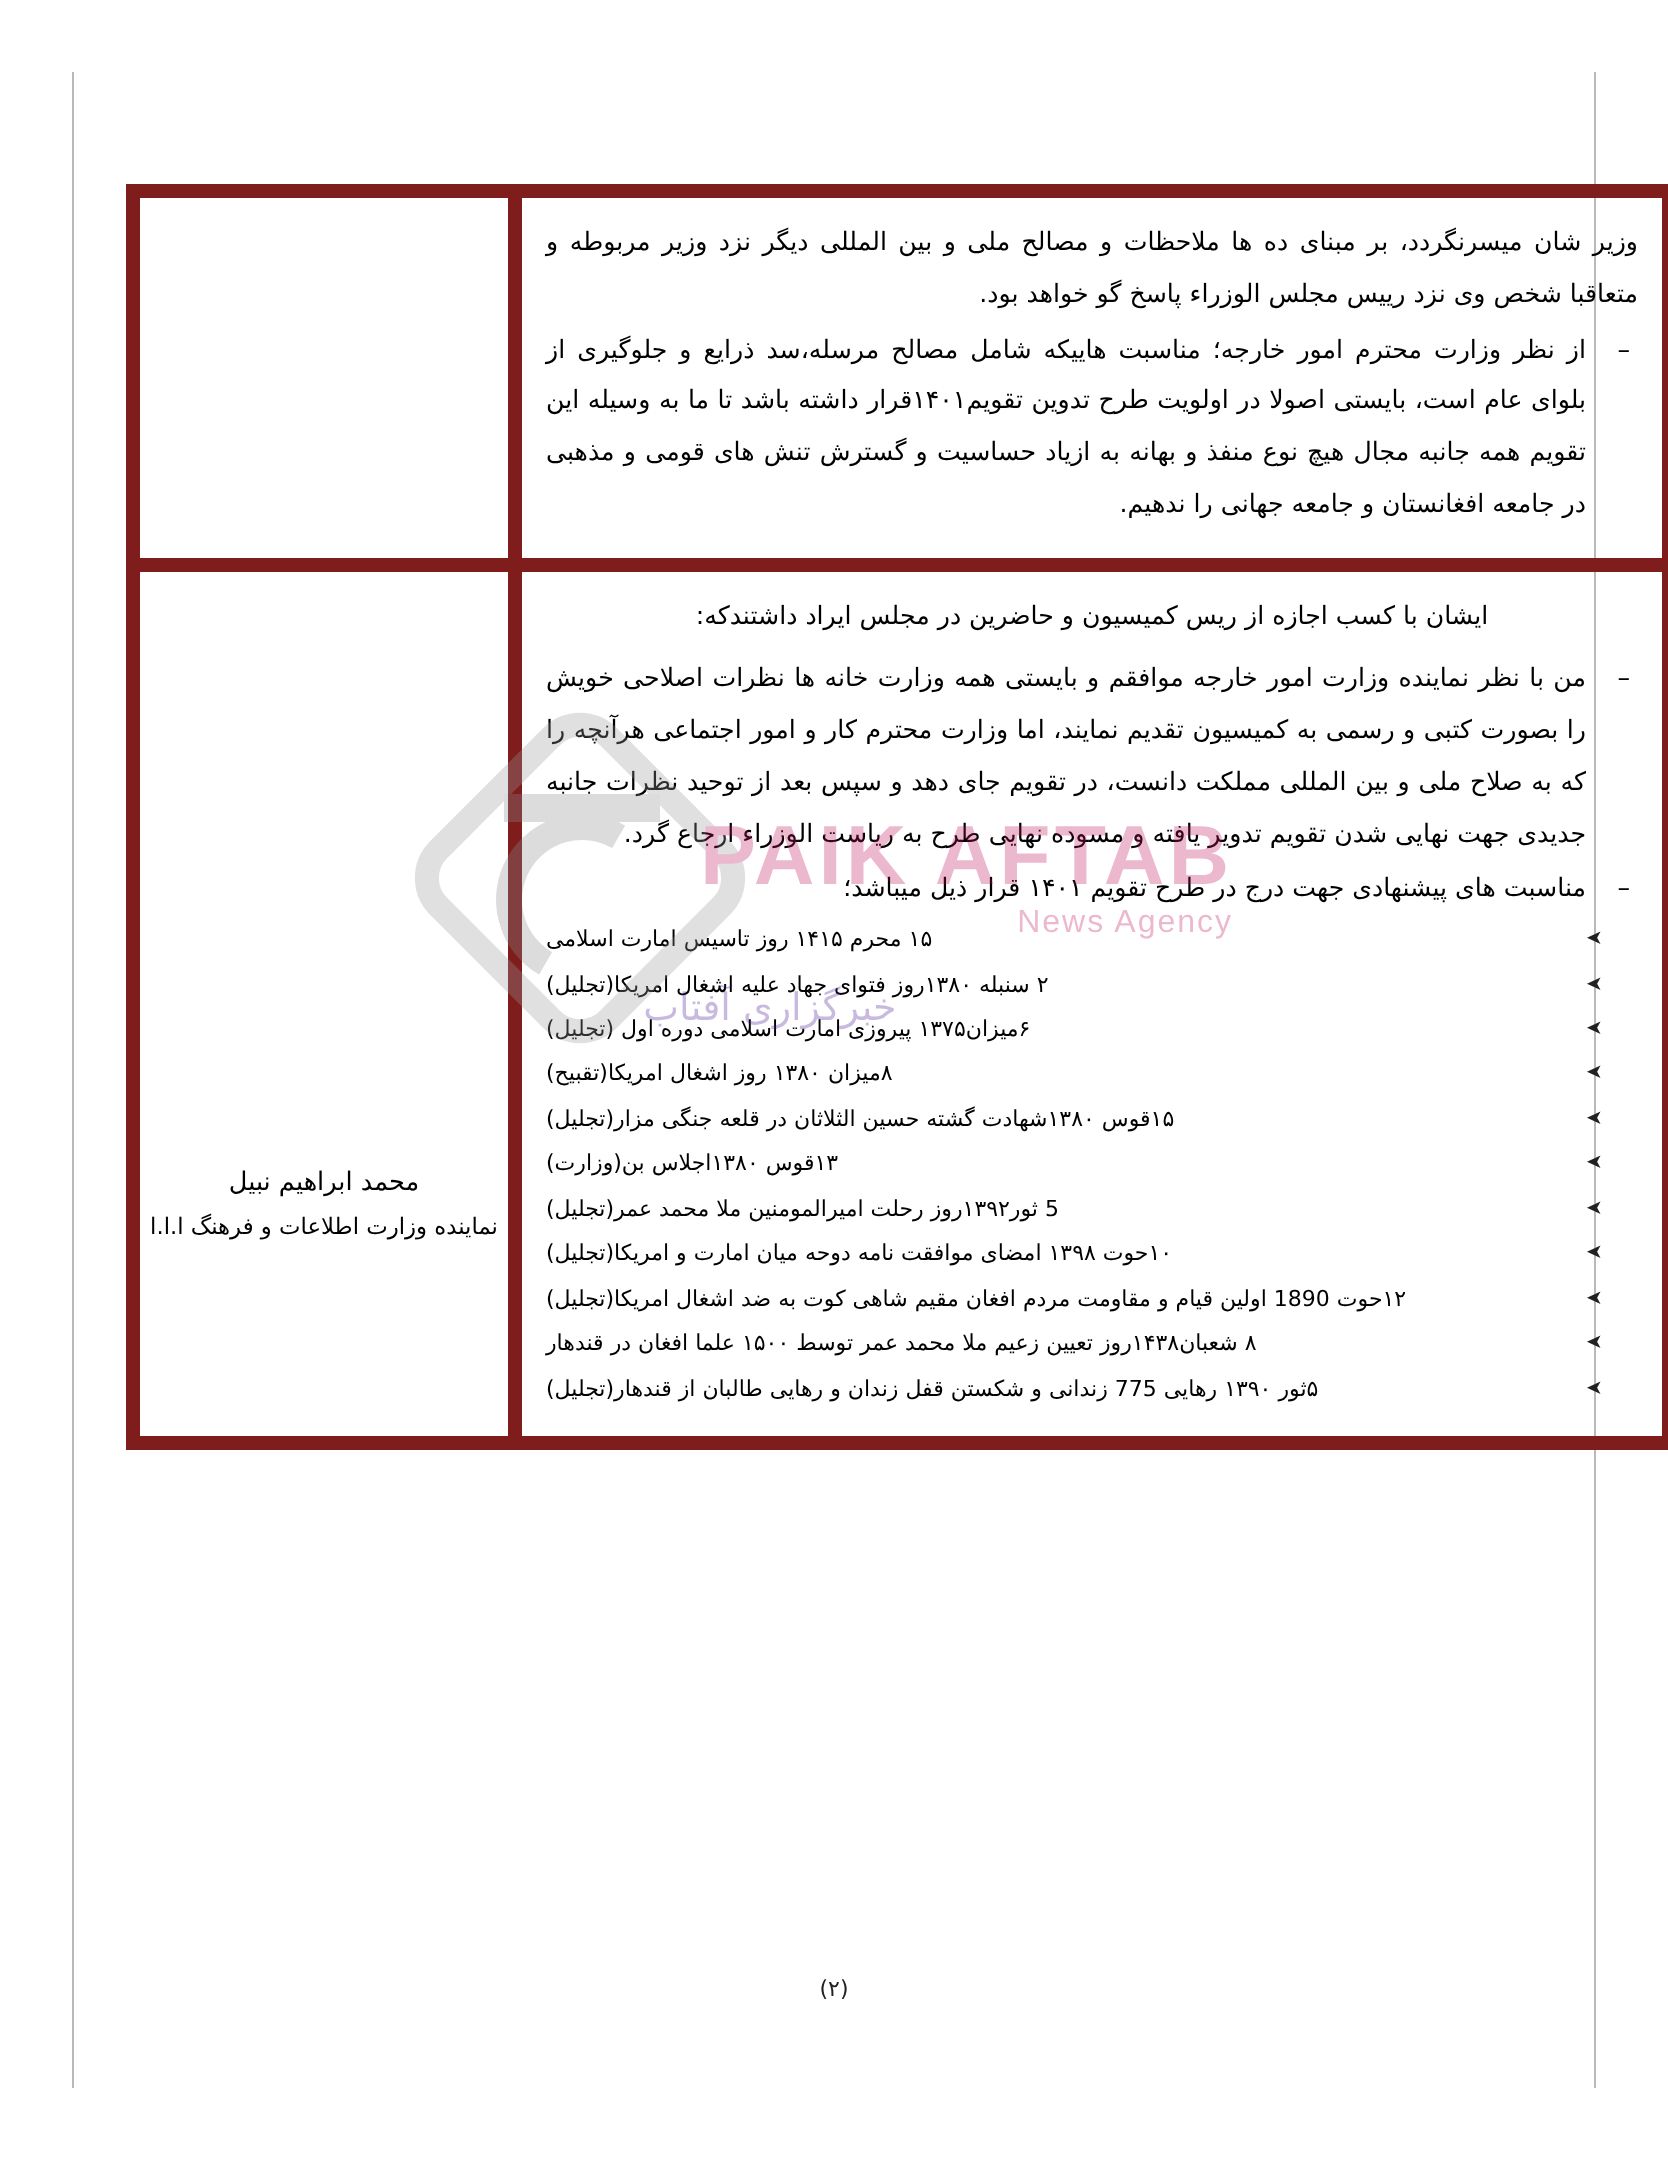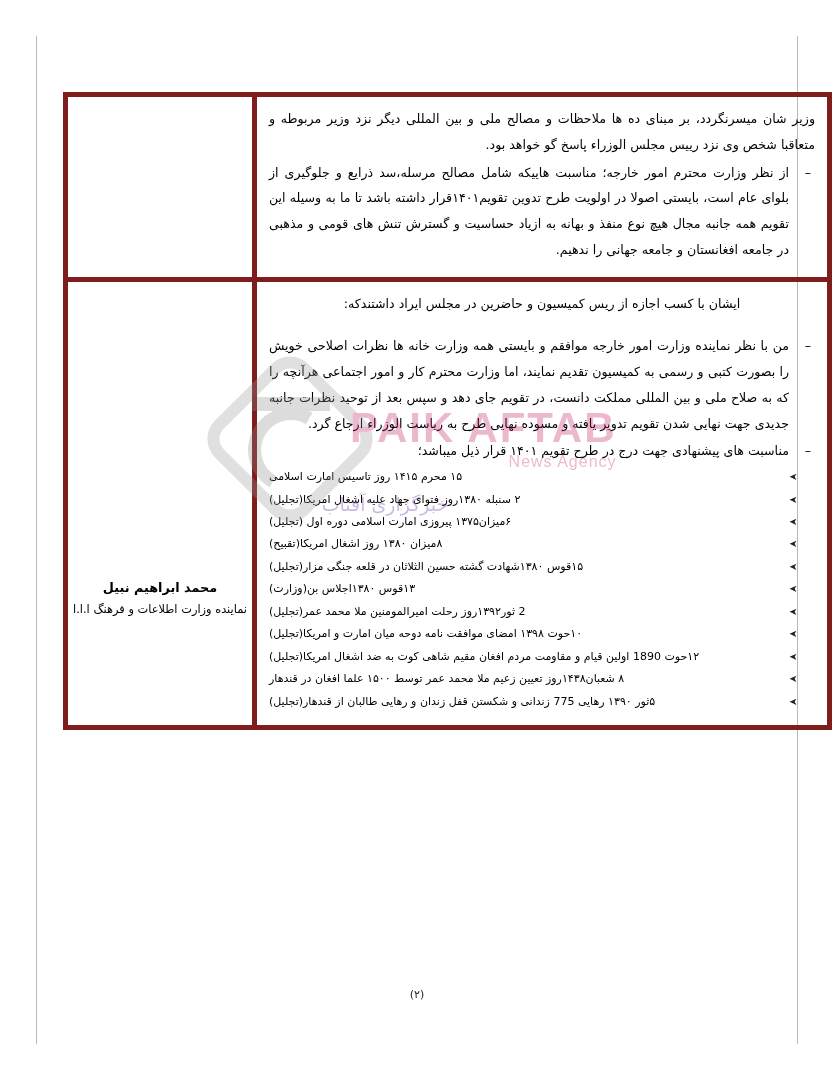--- a/index.html
+++ b/index.html
@@ -34,42 +34,42 @@
   }
   .doc-table {
     position: absolute;
     left: 63px;
     top: 92px;
     width: 706px;
     border-collapse: collapse;
     table-layout: fixed;
   }
   .doc-table td {
-    border: 5px solid #7f1d1d;
+    border: 7px solid #7f1d1d;
     vertical-align: top;
     padding: 9px 12px 12px 12px;
   }
   td.col-main { width: 546px; }
   td.col-side { width: 160px; }
 
   .para {
     font-size: 12.6px;
     line-height: 2.05;
     text-align: justify;
     text-align-last: right;
     margin: 0 0 2px 0;
   }
   .para.first-block {
     text-align: justify;
   }
   .intro {
     font-size: 12.6px;
     line-height: 2.0;
     text-align: center;
-    margin: 0 0 17px 0;
+    margin: 0 0 6px 0;
   }
   
   ul.dash-list, ul.arrow-list {
     list-style: none;
     margin: 0;
     padding: 0;
   }
   ul.dash-list > li {
     position: relative;
     padding-right: 26px;
@@ -110,21 +110,21 @@
     position: relative;
   }
   .side-inner {
     position: absolute;
     left: 0;
     right: 0;
     top: 295px;
   }
   .side-name {
     font-size: 12.8px;
-    font-weight: bold;
+    font-weight: normal;
     line-height: 1.7;
   }
   .side-role {
     font-size: 11.4px;
     line-height: 1.8;
   }
   .page-number {
     position: absolute;
     left: 0;
     right: 0;
@@ -237,21 +237,21 @@
           <li>من با نظر نماینده وزارت امور خارجه موافقم و بایستی همه وزارت خانه ها نظرات اصلاحی خویش را بصورت کتبی و رسمی به کمیسیون تقدیم نمایند، اما وزارت محترم کار و امور اجتماعی هرآنچه را که به صلاح ملی و بین المللی مملکت دانست، در تقویم جای دهد و سپس بعد از توحید نظرات جانبه جدیدی جهت نهایی شدن تقویم تدویر یافته و مسوده نهایی طرح به ریاست الوزراء ارجاع گرد.</li>
           <li>مناسبت های پیشنهادی جهت درج در طرح تقویم ۱۴۰۱  قرار ذیل میباشد؛</li>
         </ul>
         <ul class="arrow-list">
           <li>۱۵ محرم ۱۴۱۵ روز تاسیس امارت اسلامی</li>
           <li>۲ سنبله ۱۳۸۰روز فتوای جهاد علیه اشغال امریکا(تجلیل)</li>
           <li>۶میزان۱۳۷۵ پیروزی امارت اسلامی دوره اول (تجلیل)</li>
           <li>۸میزان ۱۳۸۰ روز اشغال امریکا(تقبیح)</li>
           <li>۱۵قوس ۱۳۸۰شهادت گشته حسین الثلاثان در قلعه جنگی مزار(تجلیل)</li>
           <li>۱۳قوس ۱۳۸۰اجلاس بن(وزارت)</li>
-          <li>2 ثور۱۳۹۲روز رحلت امیرالمومنین ملا محمد عمر(تجلیل)</li>
+          <li>5 ثور۱۳۹۲روز رحلت امیرالمومنین ملا محمد عمر(تجلیل)</li>
           <li>۱۰حوت ۱۳۹۸ امضای موافقت نامه دوحه میان امارت و امریکا(تجلیل)</li>
           <li>۱۲حوت 1890 اولین قیام و مقاومت مردم افغان مقیم شاهی کوت به ضد اشغال امریکا(تجلیل)</li>
           <li>۸ شعبان۱۴۳۸روز تعیین زعیم ملا محمد عمر توسط ۱۵۰۰ علما افغان در قندهار</li>
           <li>۵ثور ۱۳۹۰ رهایی 775 زندانی و شکستن قفل زندان و رهایی  طالبان از قندهار(تجلیل)</li>
         </ul>
       </td>
       <td class="col-side side-cell">
         <div class="side-inner">
           <div class="side-name">محمد ابراهیم نبیل</div>
           <div class="side-role">نماینده وزارت اطلاعات و فرهنگ ا.ا.ا</div>

